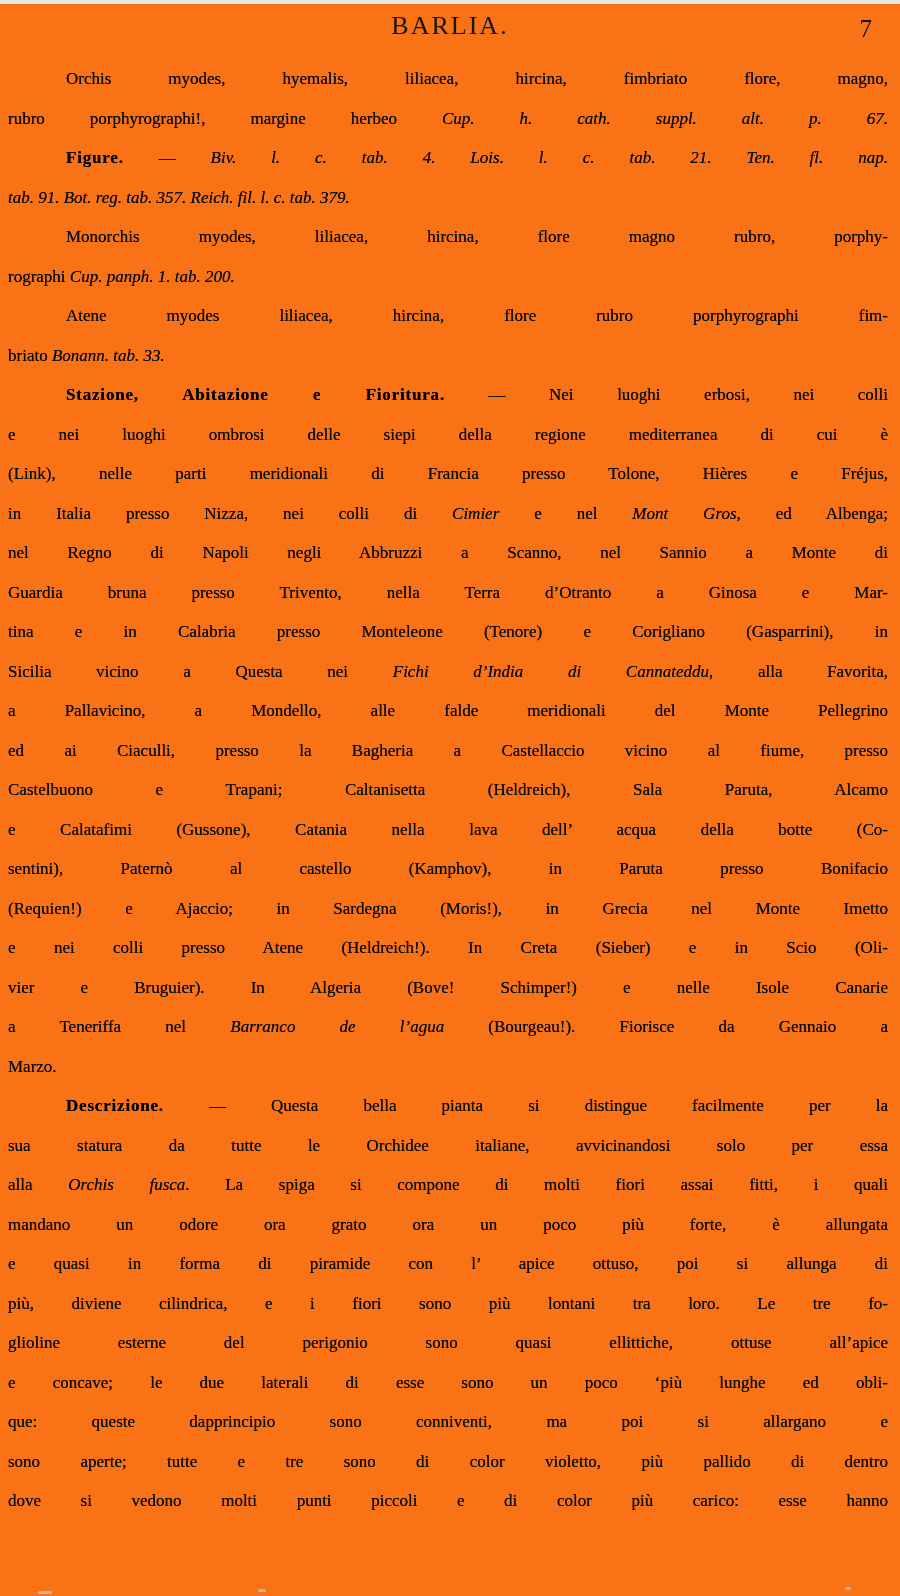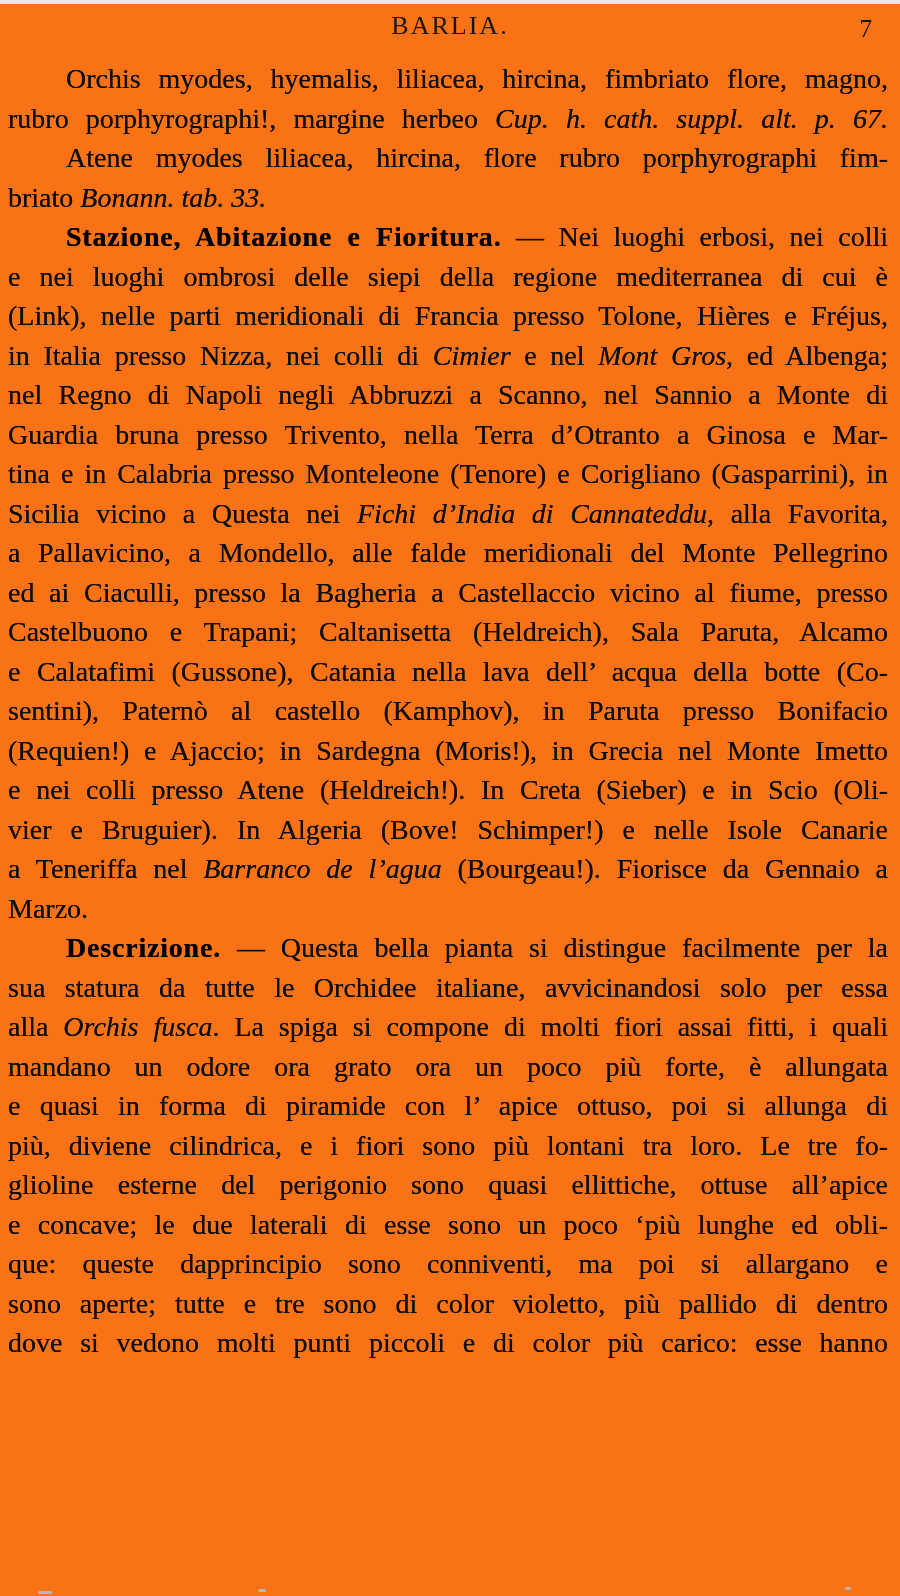--- a/index.html
+++ b/index.html
@@ -44,21 +44,21 @@
   
   .body {
     padding: 8px 12px 0 8px;
   }
   .paragraph {
     margin: 0;
   }
   .line {
     height: 39.5px;
     line-height: 39.5px;
-    font-size: 28px;
+    font-size: 17px;
     text-align: justify;
     text-align-last: justify;
     white-space: normal;
     overflow: hidden;
     text-shadow: 0 0 0.45px #1a1a1a;
   }
   .line.left { text-align-last: left; }
   .line.indent { padding-left: 58px; }
   .i { font-style: italic; }
   .b {
@@ -83,20 +83,28 @@
 <div class="page">
   <header class="pagehead">
     <div class="running-title">BARLIA.</div>
     <div class="page-number">7</div>
   </header>
 
   <main class="body" id="page-body-el">
       <div class="paragraph">
         <div class="line indent"><span class="n">Orchis myodes, hyemalis, liliacea, hircina, fimbriato flore, magno,</span></div>
         <div class="line"><span class="n">rubro porphyrographi!, margine herbeo </span><span class="i">Cup. h. cath. suppl. alt. p. 67.</span></div>
+      </div>
+      <div class="paragraph">
+        <div class="line indent"><span class="b">Figure.</span><span class="n"> — </span><span class="i">Biv. l. c. tab. 4. Lois. l. c. tab. 21. Ten. fl. nap.</span></div>
+        <div class="line left"><span class="i">tab. 91. Bot. reg. tab. 357. Reich. fil. l. c. tab. 379.</span></div>
+      </div>
+      <div class="paragraph">
+        <div class="line indent"><span class="n">Monorchis myodes, liliacea, hircina, flore magno rubro, porphy-</span></div>
+        <div class="line left"><span class="n">rographi </span><span class="i">Cup. panph. 1. tab. 200.</span></div>
       </div>
       <div class="paragraph">
         <div class="line indent"><span class="n">Atene myodes liliacea, hircina, flore rubro porphyrographi fim-</span></div>
         <div class="line left"><span class="n">briato </span><span class="i">Bonann. tab. 33.</span></div>
       </div>
       <div class="paragraph">
         <div class="line indent"><span class="b">Stazione, Abitazione e Fioritura.</span><span class="n"> — Nei luoghi erbosi, nei colli</span></div>
         <div class="line"><span class="n">e nei luoghi ombrosi delle siepi della regione mediterranea di cui è</span></div>
         <div class="line"><span class="n">(Link), nelle parti meridionali di Francia presso Tolone, Hières e Fréjus,</span></div>
         <div class="line"><span class="n">in Italia presso Nizza, nei colli di </span><span class="i">Cimier</span><span class="n"> e nel </span><span class="i">Mont Gros</span><span class="n">, ed Albenga;</span></div>

